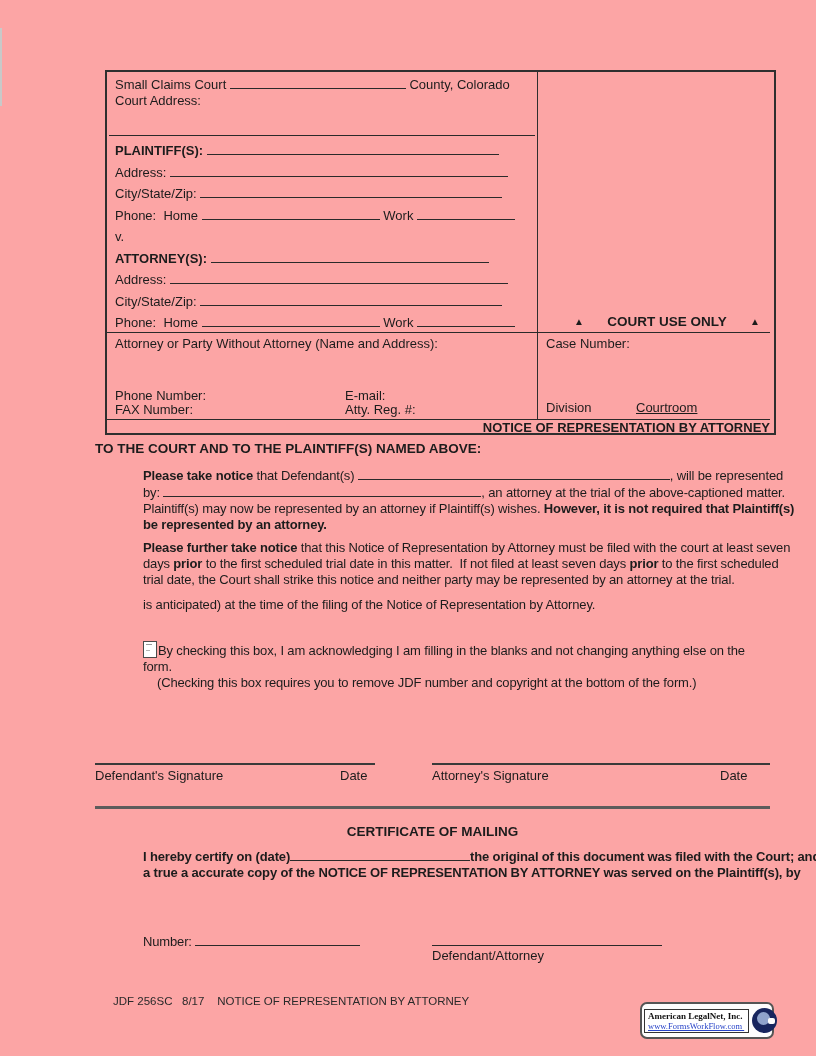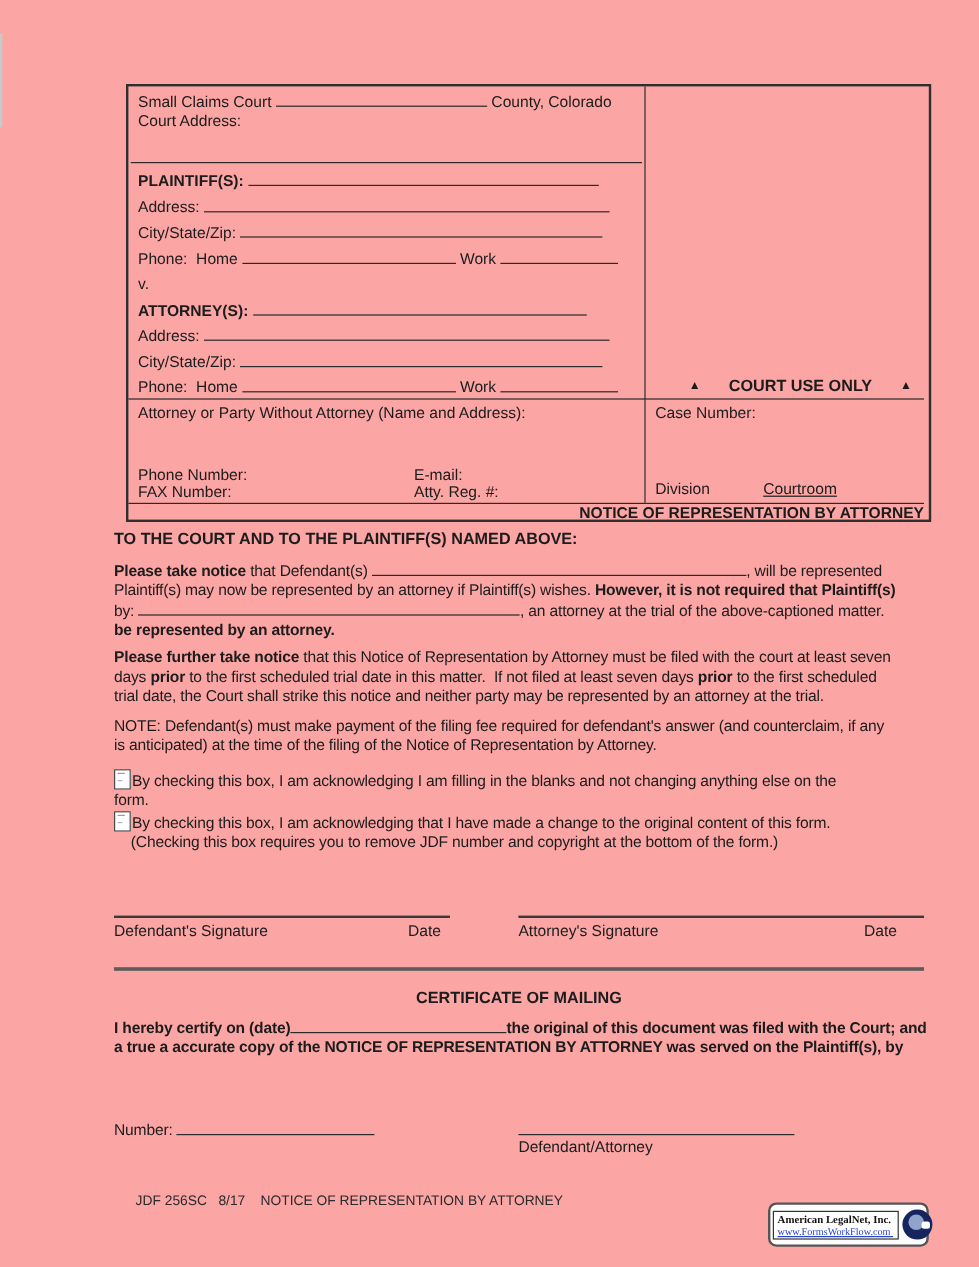--- a/index.html
+++ b/index.html
@@ -2,21 +2,21 @@
 <html><head>
 <meta charset="utf-8">
 <style>
   html,body{margin:0;padding:0;background:#fff;}
   .page{position:relative;width:816px;height:1056px;background:#fca5a5;overflow:hidden;
         font-family:"Liberation Sans","DejaVu Sans",sans-serif;color:#1c1c1c;}
   .abs{position:absolute;}
   .t{white-space:pre;}
   .b{font-weight:bold;}
   .fs13{font-size:13px;line-height:15px;}
-  .body-line{font-size:13px;line-height:16px;letter-spacing:-0.15px;white-space:nowrap;}
+  .body-line{font-size:13px;line-height:16px;letter-spacing:-0.15px;white-space:nowrap;margin-left:48px;}
   .blank{display:inline-block;border-bottom:1px solid #2a2a2a;height:12px;}
   .hline{border-top:1px solid #2a2a2a;height:0;}
   .formbox{left:105px;top:70px;width:667px;height:361px;border:2px solid #2f2f2f;}
   .vdiv{left:430px;top:0;width:0;height:347px;border-left:1px solid #2f2f2f;}
   .rowline{left:0;width:663px;}
   .titlerow{left:0;top:347px;width:663px;height:16px;text-align:right;
             font-weight:bold;font-size:13px;line-height:17px;}
   .capline{white-space:pre;font-size:13px;}
   .cb{display:inline-block;width:12px;height:15px;border:1px solid #4a4a4a;margin-right:1px;
       vertical-align:-3px;background:
@@ -85,40 +85,38 @@
       <div class="abs" style="left:90px;top:64px;text-decoration:underline;">Courtroom</div>
     </div>
 
     <div class="abs titlerow">NOTICE OF REPRESENTATION BY ATTORNEY</div>
   </div>
 
   <div class="abs b" style="left:95px;top:441px;font-size:13.5px;">TO THE COURT AND TO THE PLAINTIFF(S) NAMED ABOVE:</div>
 
   <div class="abs" style="left:95px;top:467px;width:690px;">
     <div class="body-line"><span class="t b">Please take notice</span><span class="t"> that Defendant(s) </span><span class="blank" style="width:312px;"></span><span class="t">, will be represented</span></div>
+    <div class="body-line"><span class="t">by: </span><span class="blank" style="width:318px;"></span><span class="t">, an attorney at the trial of the above-captioned matter.</span></div>
     <div class="body-line"><span class="t">Plaintiff(s) may now be represented by an attorney if Plaintiff(s) wishes. </span><span class="t b">However, it is not required that Plaintiff(s)</span></div>
-    <div class="body-line"><span class="t">by: </span><span class="blank" style="width:318px;"></span><span class="t">, an attorney at the trial of the above-captioned matter.</span></div>
     <div class="body-line"><span class="t b">be represented by an attorney.</span></div>
   </div>
 
   <div class="abs" style="left:95px;top:540px;width:690px;">
     <div class="body-line"><span class="t b">Please further take notice</span><span class="t"> that this Notice of Representation by Attorney must be filed with the court at least seven</span></div>
     <div class="body-line"><span class="t">days </span><span class="t b">prior</span><span class="t"> to the first scheduled trial date in this matter.  If not filed at least seven days </span><span class="t b">prior</span><span class="t"> to the first scheduled</span></div>
     <div class="body-line"><span class="t">trial date, the Court shall strike this notice and neither party may be represented by an attorney at the trial.</span></div>
   </div>
 
   <div class="abs" style="left:95px;top:597px;width:690px;">
-    <div class="body-line">NOTE: Defendant(s) must make payment of the filing fee required for defendant's answer (and counterclaim, if any</div>
     <div class="body-line">is anticipated) at the time of the filing of the Notice of Representation by Attorney.</div>
   </div>
 
   <div class="abs" style="left:95px;top:641px;width:690px;">
     <div class="body-line"><span class="cb"></span><span class="t">By checking this box, I am acknowledging I am filling in the blanks and not changing anything else on the</span></div>
     <div class="body-line">form.</div>
-    <div class="body-line" style="margin-top:1px;"><span class="cb"></span><span class="t">By checking this box, I am acknowledging that I have made a change to the original content of this form.</span></div>
     <div class="body-line" style="padding-left:14px;">(Checking this box requires you to remove JDF number and copyright at the bottom of the form.)</div>
   </div>
 
   <div class="abs hline" style="left:95px;top:763px;width:280px;border-top-width:2px;border-top-color:#3a3a3a;"></div>
   <div class="abs hline" style="left:432px;top:763px;width:338px;border-top-width:2px;border-top-color:#3a3a3a;"></div>
   <div class="abs fs13" style="left:95px;top:768px;">Defendant's Signature</div>
   <div class="abs fs13" style="left:340px;top:768px;">Date</div>
   <div class="abs fs13" style="left:432px;top:768px;">Attorney's Signature</div>
   <div class="abs fs13" style="left:720px;top:768px;">Date</div>
 

